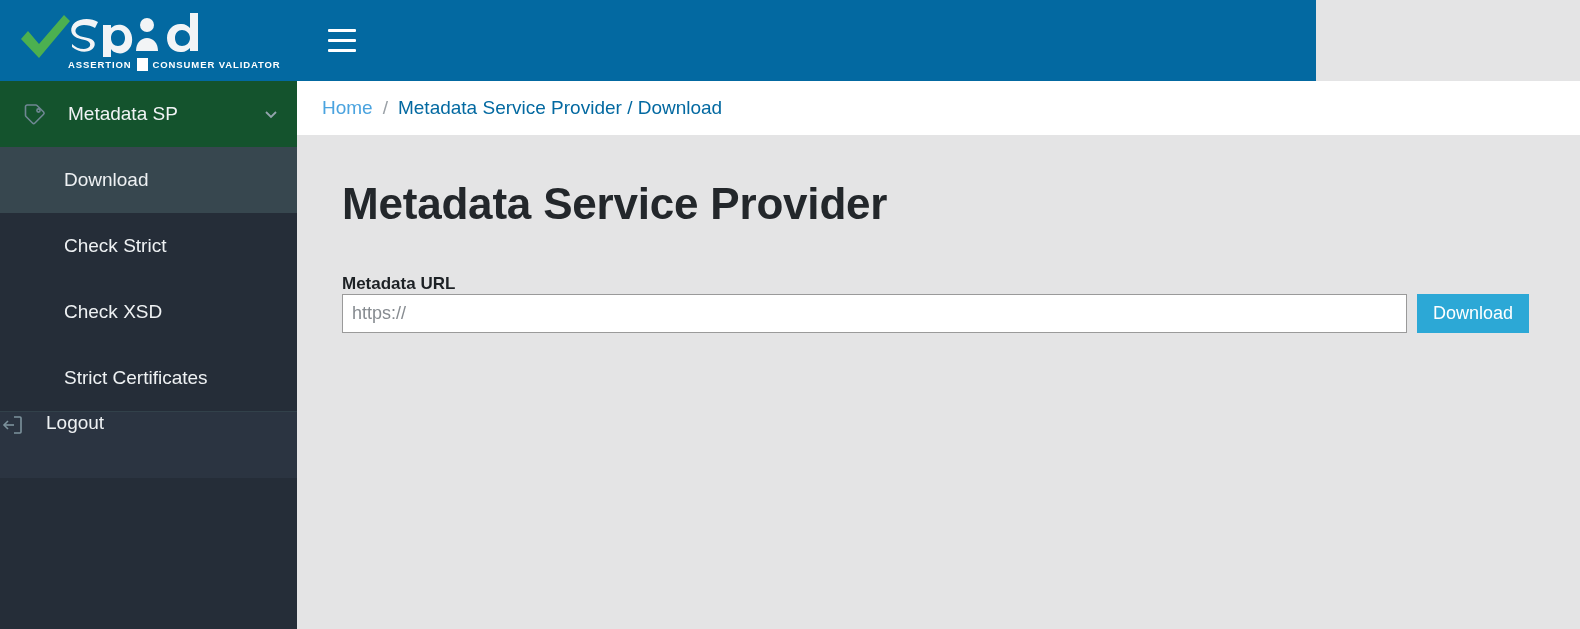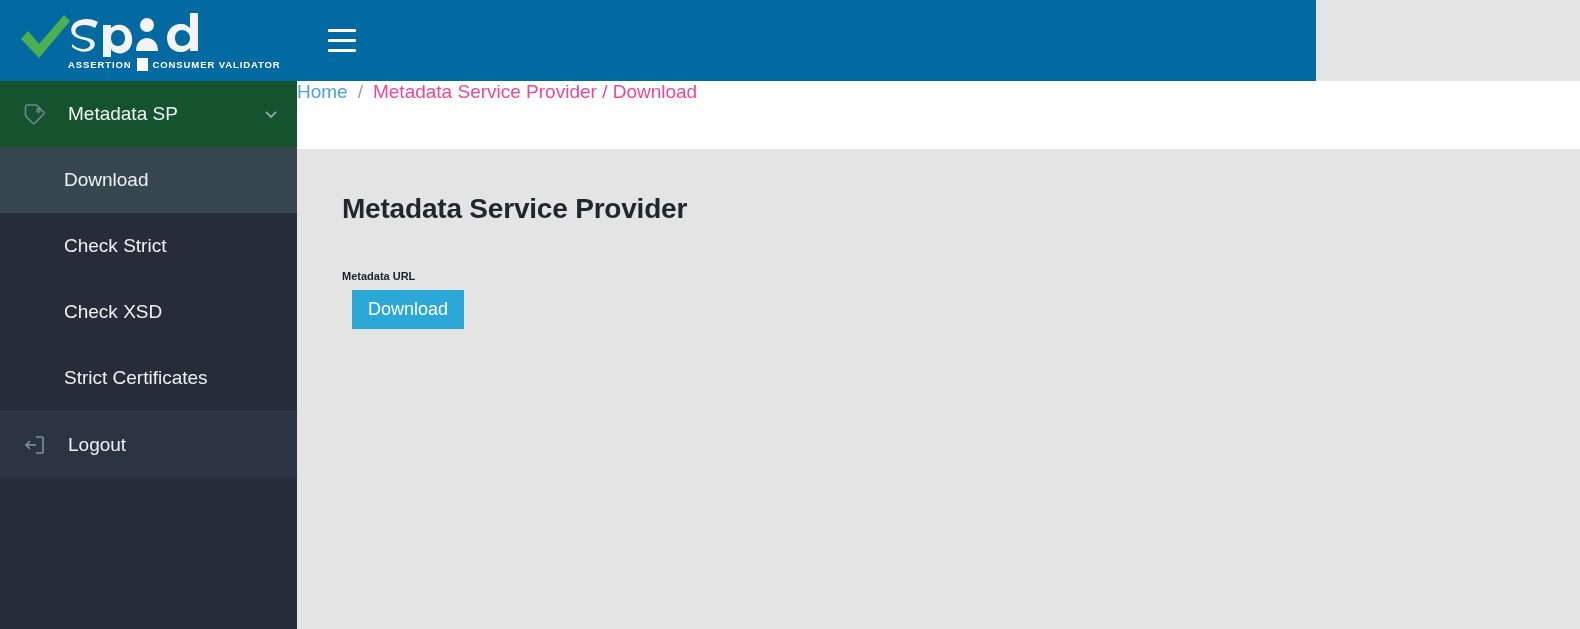--- a/index.html
+++ b/index.html
@@ -154,22 +154,21 @@
     background: #37474f;
   }
   .side-sep {
     height: 1px;
     background: #32414a;
     margin: 0;
   }
   .side-logout {
     height: 66px;
     display: flex;
-    align-items: center;
-    padding-left: 22px;
+    align-items: flex-start;
     font-size: 19px;
     color: #eef1f3;
     cursor: pointer;
     background: #2b3441;
   }
   .side-logout .ico {
     width: 26px;
     height: 26px;
     flex: none;
     color: #7d939d;
@@ -184,53 +183,54 @@
   
   .main {
     position: absolute;
     top: 81px;
     left: 297px;
     width: 1283px;
     height: 548px;
     background: #e4e4e5;
   }
   .breadcrumb-bar {
-    height: 68px;
-    background: #ffffff;
-    display: flex;
+    height: 54px;
+    background: #ffffff;
+    display: flex;
+    align-items: center;
+    padding-left: 25px;
     font-size: 19px;
     white-space: nowrap;
   }
   .bc-home {
     color: #4aa3df;
     text-decoration: none;
     cursor: pointer;
   }
   .bc-sep {
     color: #9aa0a6;
     margin: 0 10px;
   }
   .bc-tail {
-    color: #ec4899;
+    color: #0369a1;
   }
   .content {
     padding: 44px 45px 0 45px;
   }
   .page-title {
-    font-size: 28px;
+    font-size: 44px;
     font-weight: bold;
     color: #23272b;
     margin: 0 0 45px 0;
     letter-spacing: -0.2px;
   }
   .field-label {
-    font-size: 11px;
+    font-size: 17px;
     font-weight: bold;
     color: #1d2125;
-    margin-bottom: 8px;
   }
   .input-row {
     display: flex;
     align-items: stretch;
     height: 39px;
   }
   .url-input {
     width: 1065px;
     height: 39px;
     border: 1px solid #9a9a9a;
@@ -356,20 +356,21 @@
       <span class="bc-tail">Metadata Service Provider / Download</span>
     </div>
 
     <div class="content">
 
       <h1 class="page-title">Metadata Service Provider</h1>
 
       <div class="field-label">Metadata URL</div>
 
       <div class="input-row">
+        <input class="url-input" type="text" placeholder="https://" style="">
         <button class="download-btn">Download</button>
       </div>
 
     </div>
 
   </div>
 
 </div>
 
 </body></html>

